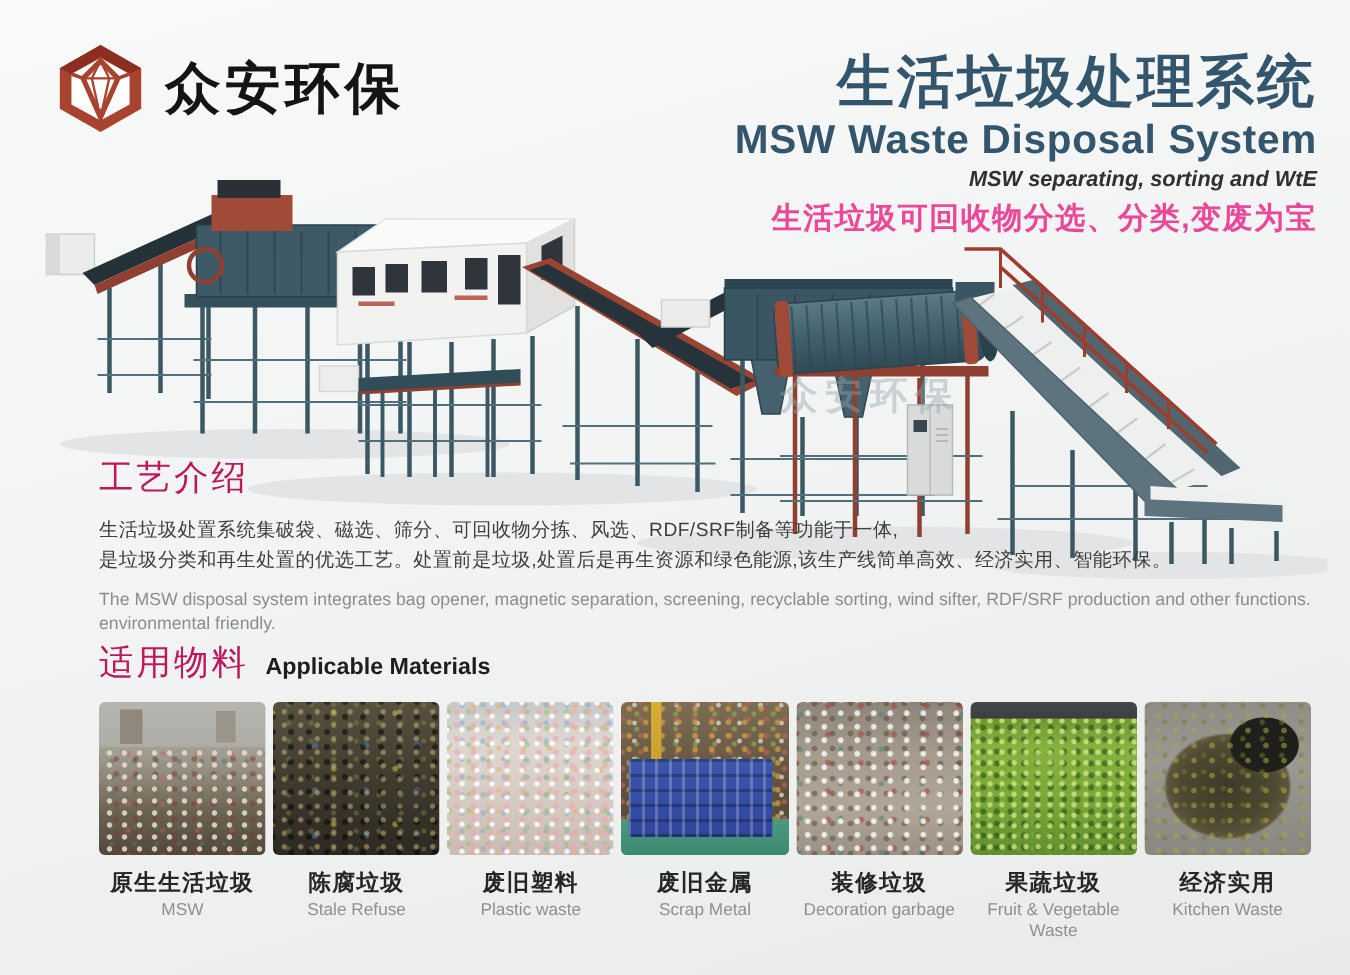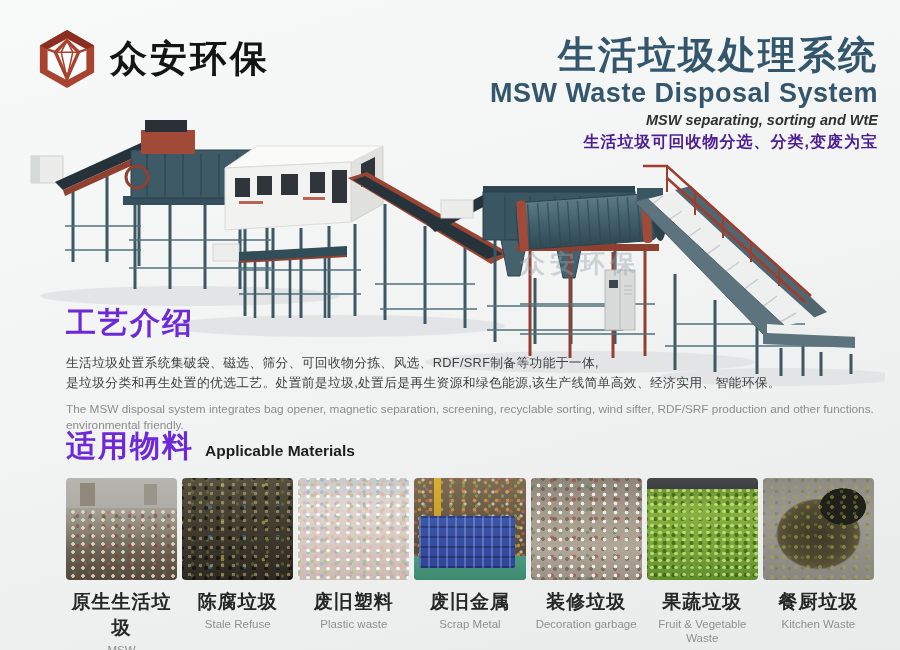--- a/index.html
+++ b/index.html
@@ -10,35 +10,35 @@
   }
   .abs{position:absolute;}
 
   
   .brand{left:36px;top:28px;display:flex;align-items:center;}
   .brand-name{font-size:37px;font-weight:900;color:#141414;letter-spacing:3px;margin-left:12px;}
   .titles{right:22px;top:36px;text-align:right;}
   .title-cn{font-size:38px;font-weight:900;color:#34566c;letter-spacing:2px;line-height:1.05;}
   .title-en{font-size:27px;font-weight:900;color:#34566c;letter-spacing:.5px;margin-top:3px;line-height:1.05;}
   .sub-en{font-size:14.5px;font-weight:700;color:#303030;margin-top:5px;font-style:italic;}
-  .sub-cn{font-size:16px;font-weight:700;color:#4c1d95;margin-top:4px;letter-spacing:1px;}
+  .sub-cn{font-size:20px;font-weight:700;color:#ec4899;margin-top:4px;letter-spacing:1px;}
 
   
   .section-head{display:flex;align-items:baseline;gap:11px;}
-  .head-cn{font-size:30px;font-weight:700;color:#6d28d9;letter-spacing:2px;}
+  .head-cn{font-size:23px;font-weight:400;color:#be185d;letter-spacing:2px;}
   .head-en{font-size:15.5px;font-weight:800;color:#1d1d1d;}
   .proc{left:66px;top:303px;width:812px;}
   .p-cn{margin-top:9px;font-size:12.8px;color:#3e3e3e;line-height:1.55;letter-spacing:.3px;}
   .p-en{margin-top:8px;font-size:11.8px;color:#8c8c8c;line-height:1.42;}
 
   .mats{left:66px;top:426px;width:808px;}
   .tiles{display:flex;gap:5px;margin-top:11px;}
   .mat-item{flex:1;min-width:0;display:flex;flex-direction:column;align-items:center;}
   .photo{width:100%;height:102px;border-radius:4px;position:relative;overflow:hidden;}
-  .cap-cn{margin-top:9px;font-size:19px;font-weight:800;color:#262626;letter-spacing:1px;text-align:center;}
+  .cap-cn{margin-top:9px;font-size:15px;font-weight:800;color:#262626;letter-spacing:1px;text-align:center;}
   .cap-en{margin-top:2px;font-size:11.5px;color:#8f8f8f;text-align:center;line-height:1.25;}
 
   
   .m1{background:
     linear-gradient(#90887b,#90887b) 14px 5px/15px 23px no-repeat,
     linear-gradient(#9b948a,#9b948a) 78px 6px/13px 21px no-repeat,
     linear-gradient(180deg,#b7b5af 0,#aeaca6 29%,transparent 30%) no-repeat,
     radial-gradient(circle,rgba(232,224,203,.85) 1.5px,transparent 2.1px) 2px 6px/10px 8px,
     radial-gradient(circle,rgba(122,66,44,.55) 1.6px,transparent 2.2px) 5px 3px/13px 10px,
     radial-gradient(circle,rgba(86,118,88,.5) 1.4px,transparent 2px) 1px 1px/15px 11px,
@@ -277,17 +277,17 @@
       <div class="cap-cn">装修垃圾</div>
       <div class="cap-en">Decoration garbage</div>
     </div>
     <div class="mat-item">
       <div class="photo m6"></div>
       <div class="cap-cn">果蔬垃圾</div>
       <div class="cap-en">Fruit &amp; Vegetable Waste</div>
     </div>
     <div class="mat-item">
       <div class="photo m7"></div>
-      <div class="cap-cn">餐厨垃圾</div>
+      <div class="cap-cn">经济实用</div>
       <div class="cap-en">Kitchen Waste</div>
     </div>
   </div>
 </div>
 
 </body></html>

